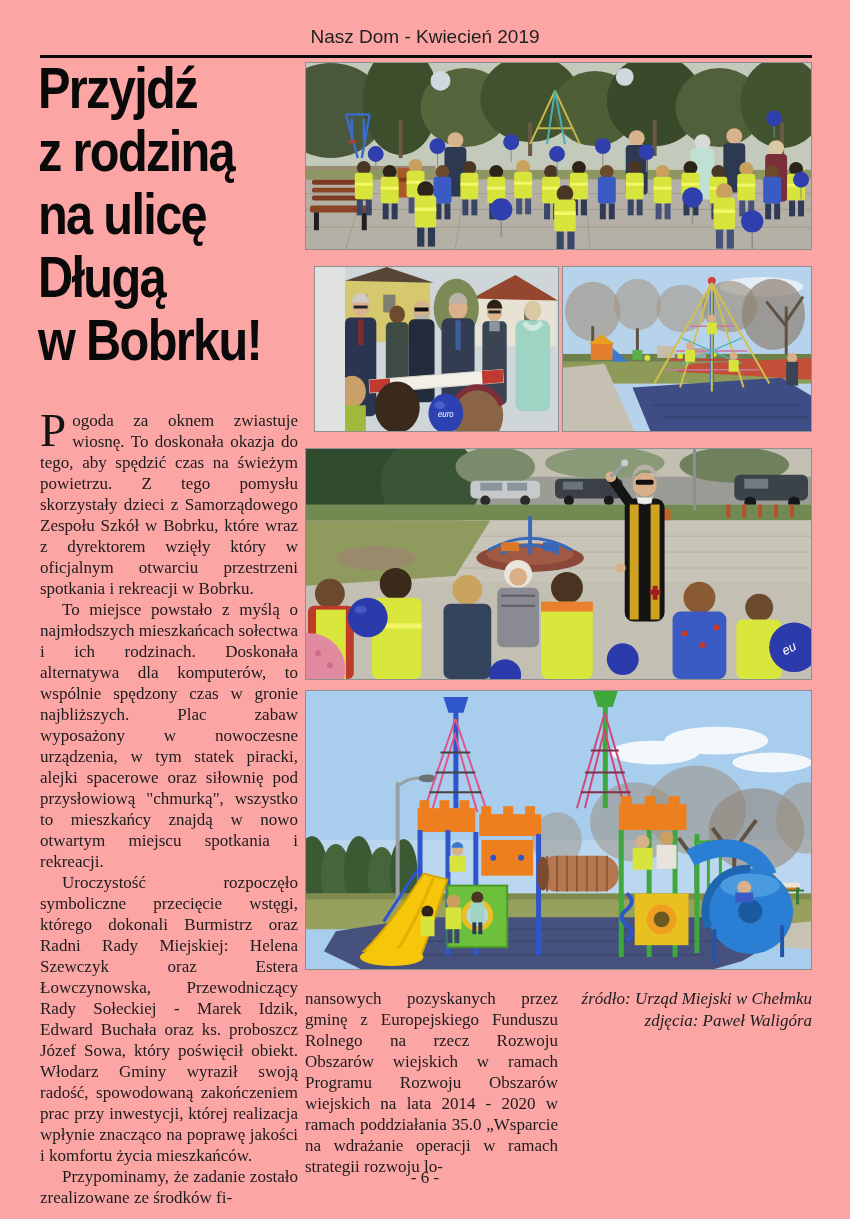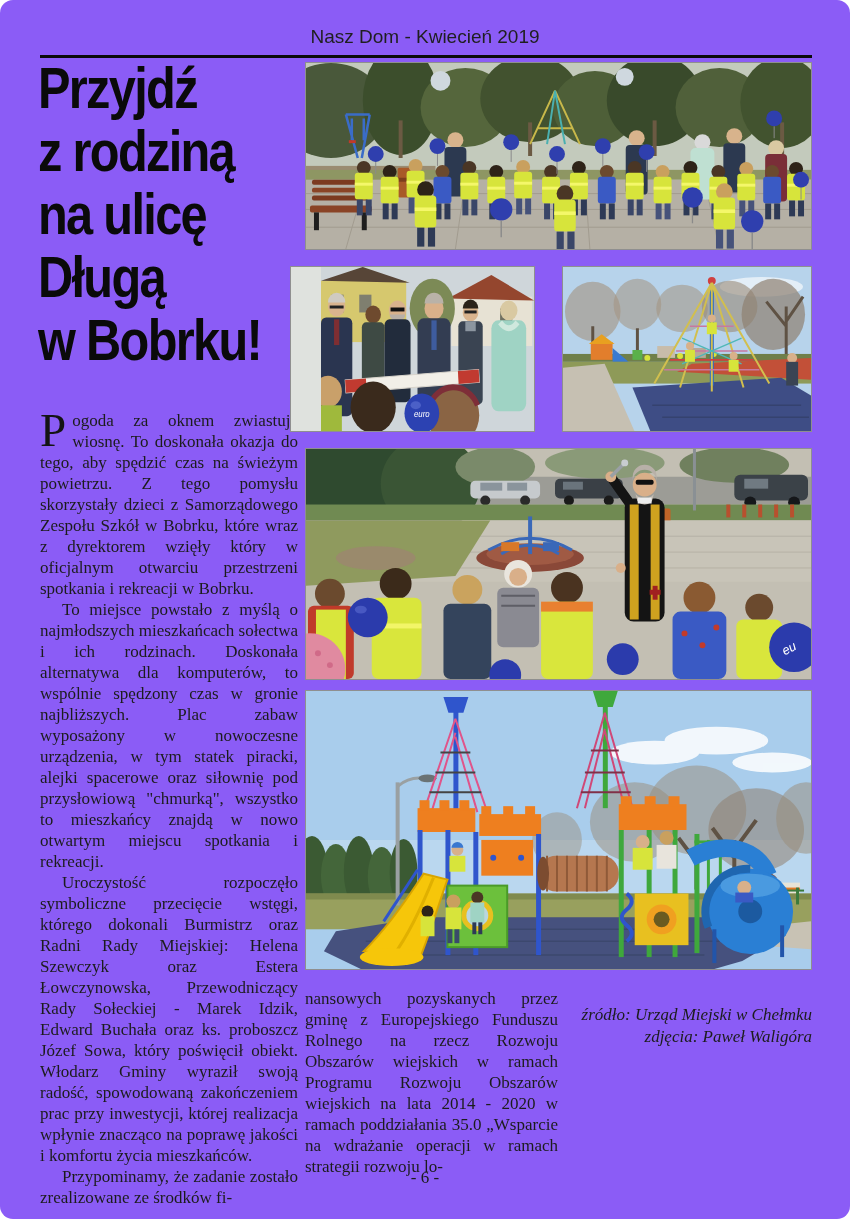--- a/index.html
+++ b/index.html
@@ -1,42 +1,42 @@
 <!DOCTYPE html>
 <html lang="pl"><head>
 <meta charset="utf-8">
 <style>
   * { margin:0; padding:0; box-sizing:border-box; }
   html,body { background:#ffffff; }
   body { width:850px; font-family:"Liberation Serif", serif; }
-  .page { position:relative; width:850px; height:1219px; background:#8b5cf6; overflow:hidden;border-radius:13px; }
+  .page { position:relative; width:850px; height:1219px; background:#fca5a5; overflow:hidden; }
 
   .masthead { position:absolute; top:26px; left:0; width:850px; text-align:center;
               font-family:"Liberation Sans", sans-serif; font-size:19px; color:#1f1f1f; }
   .rule { position:absolute; top:55px; left:40px; width:772px; border-top:3px solid #0a0a0a; }
 
   .headline { position:absolute; left:38px; top:56px; width:262px; }
   .hl { font-family:"Liberation Sans", sans-serif; font-weight:700; font-size:58px;
         line-height:63px; letter-spacing:-2px; color:#0a0a0a; white-space:nowrap;
         transform:scaleX(0.84); transform-origin:0 50%; }
 
   .col { position:absolute; font-size:17px; line-height:21px; color:#1c1c1c;
          text-align:justify; }
   .col p { margin:0; }
   .col .indent { text-indent:22px; }
   .col1 { left:40px; top:410px; width:258px; }
   .col2 { left:305px; top:988px; width:253px; }
   .col3 { left:568px; top:988px; width:244px; }
   .dropcap { float:left; font-size:47px; line-height:38px; padding:1px 6px 0 0; color:#141414; }
-  .credits { font-style:italic; text-align:right; line-height:22px; margin-top:16px; }
+  .credits { font-style:italic; text-align:right; line-height:22px; margin-top:0; }
 
   .photo { position:absolute; border:1px solid #8f8f8f; background:#dfe2de; }
   .photo svg { display:block; width:100%; height:100%; }
   .photo1 { left:305px; top:62px;  width:507px; height:188px; }
-  .photo2 { left:290px; top:266px; width:245px; height:166px;padding-left:30px; }
+  .photo2 { left:314px; top:266px; width:245px; height:166px;padding-left:30px; }
   .photo3 { left:562px; top:266px; width:250px; height:166px; }
   .photo4 { left:305px; top:448px; width:507px; height:232px; }
   .photo5 { left:305px; top:690px; width:507px; height:280px; }
 
   .pagenum { position:absolute; top:1168px; left:0; width:850px; text-align:center;
              font-size:17px; color:#1c1c1c; }
 </style>
 </head>
 <body>
 

